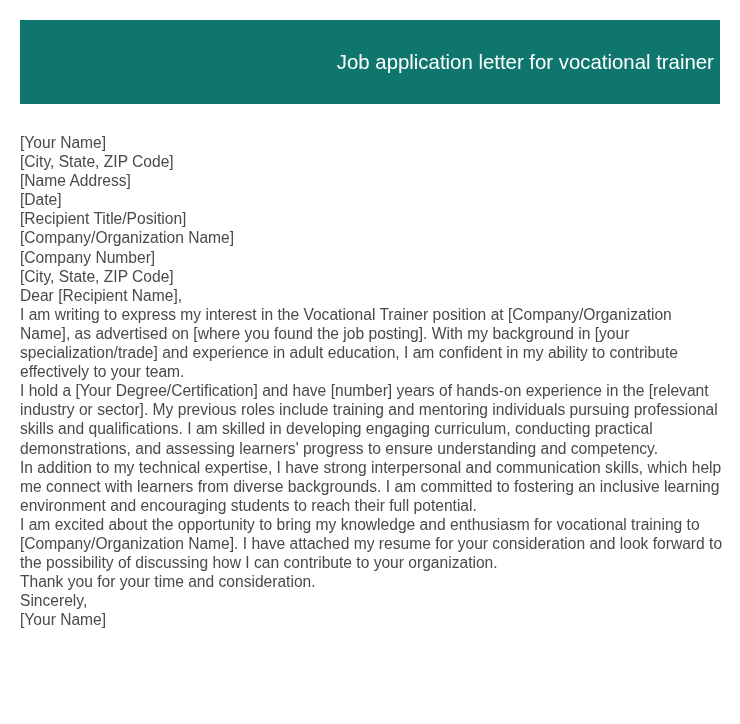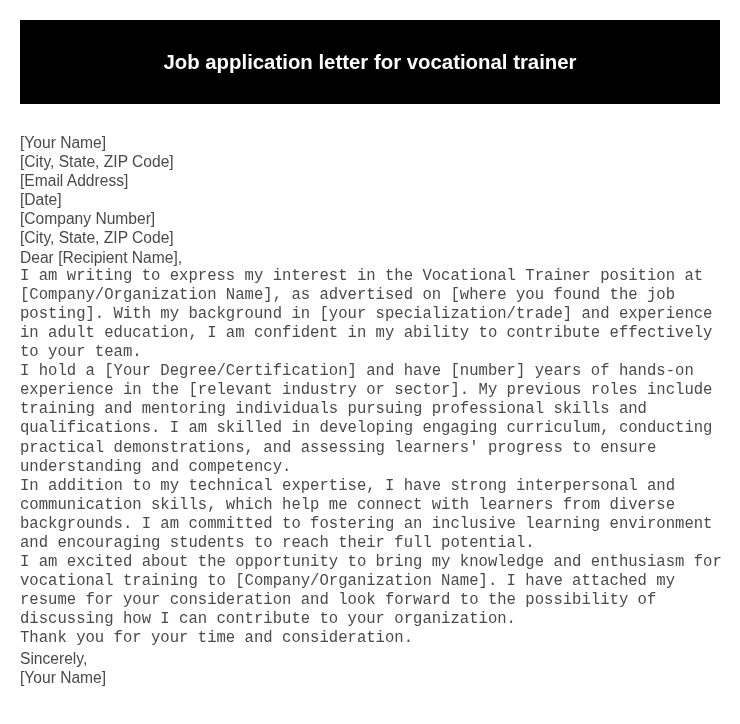--- a/index.html
+++ b/index.html
@@ -1,50 +1,52 @@
 <!DOCTYPE html>
 <html><head>
   <meta charset="utf-8">
   <style>
     html, body { margin: 0; padding: 0; background: #ffffff; }
     body { width: 740px; height: 724px; overflow: hidden; position: relative; }
     .header {
       position: absolute; left: 20px; top: 20px; width: 700px; height: 84px;
-      background: #000000;
-      display: flex; align-items: center; justify-content: center; font-weight: bold;
+      background: #0f766e;
+      display: flex; align-items: center; justify-content: flex-end;
     }
     .header-title {
       color: #ffffff;
       font-family: "Liberation Sans", sans-serif;
       font-size: 21px;
       letter-spacing: 0px;
       transform: scaleX(0.97);
     }
     .letter {
       position: absolute; left: 20px; top: 133px; width: 705px;
       font-family: "Liberation Sans", sans-serif;
       font-size: 15.6px;
       line-height: 19.1px;
       color: #4a4a4a;
     }
     .line { display: block; white-space: nowrap; }
-    .para { display: block; font-family: Liberation Mono, monospace; }
+    .para { display: block; }
   </style>
 </head>
 <body>
 
 <div class="header">
   <span class="header-title">Job application letter for vocational trainer</span>
 </div>
 
 <div class="letter">
   <span class="line">[Your Name]</span>
   <span class="line">[City, State, ZIP Code]</span>
-  <span class="line">[Email Address]</span>
+  <span class="line">[Name Address]</span>
   <span class="line">[Date]</span>
+  <span class="line">[Recipient Title/Position]</span>
+  <span class="line">[Company/Organization Name]</span>
   <span class="line">[Company Number]</span>
   <span class="line">[City, State, ZIP Code]</span>
   <span class="line">Dear [Recipient Name],</span>
   <span class="para">I am writing to express my interest in the Vocational Trainer position at [Company/Organization Name], as advertised on [where you found the job posting]. With my background in [your specialization/trade] and experience in adult education, I am confident in my ability to contribute effectively to your team.</span>
   <span class="para">I hold a [Your Degree/Certification] and have [number] years of hands-on experience in the [relevant industry or sector]. My previous roles include training and mentoring individuals pursuing professional skills and qualifications. I am skilled in developing engaging curriculum, conducting practical demonstrations, and assessing learners' progress to ensure understanding and competency.</span>
   <span class="para">In addition to my technical expertise, I have strong interpersonal and communication skills, which help me connect with learners from diverse backgrounds. I am committed to fostering an inclusive learning environment and encouraging students to reach their full potential.</span>
   <span class="para">I am excited about the opportunity to bring my knowledge and enthusiasm for vocational training to [Company/Organization Name]. I have attached my resume for your consideration and look forward to the possibility of discussing how I can contribute to your organization.</span>
   <span class="para">Thank you for your time and consideration.</span>
   <span class="line">Sincerely,</span>
   <span class="line">[Your Name]</span>

